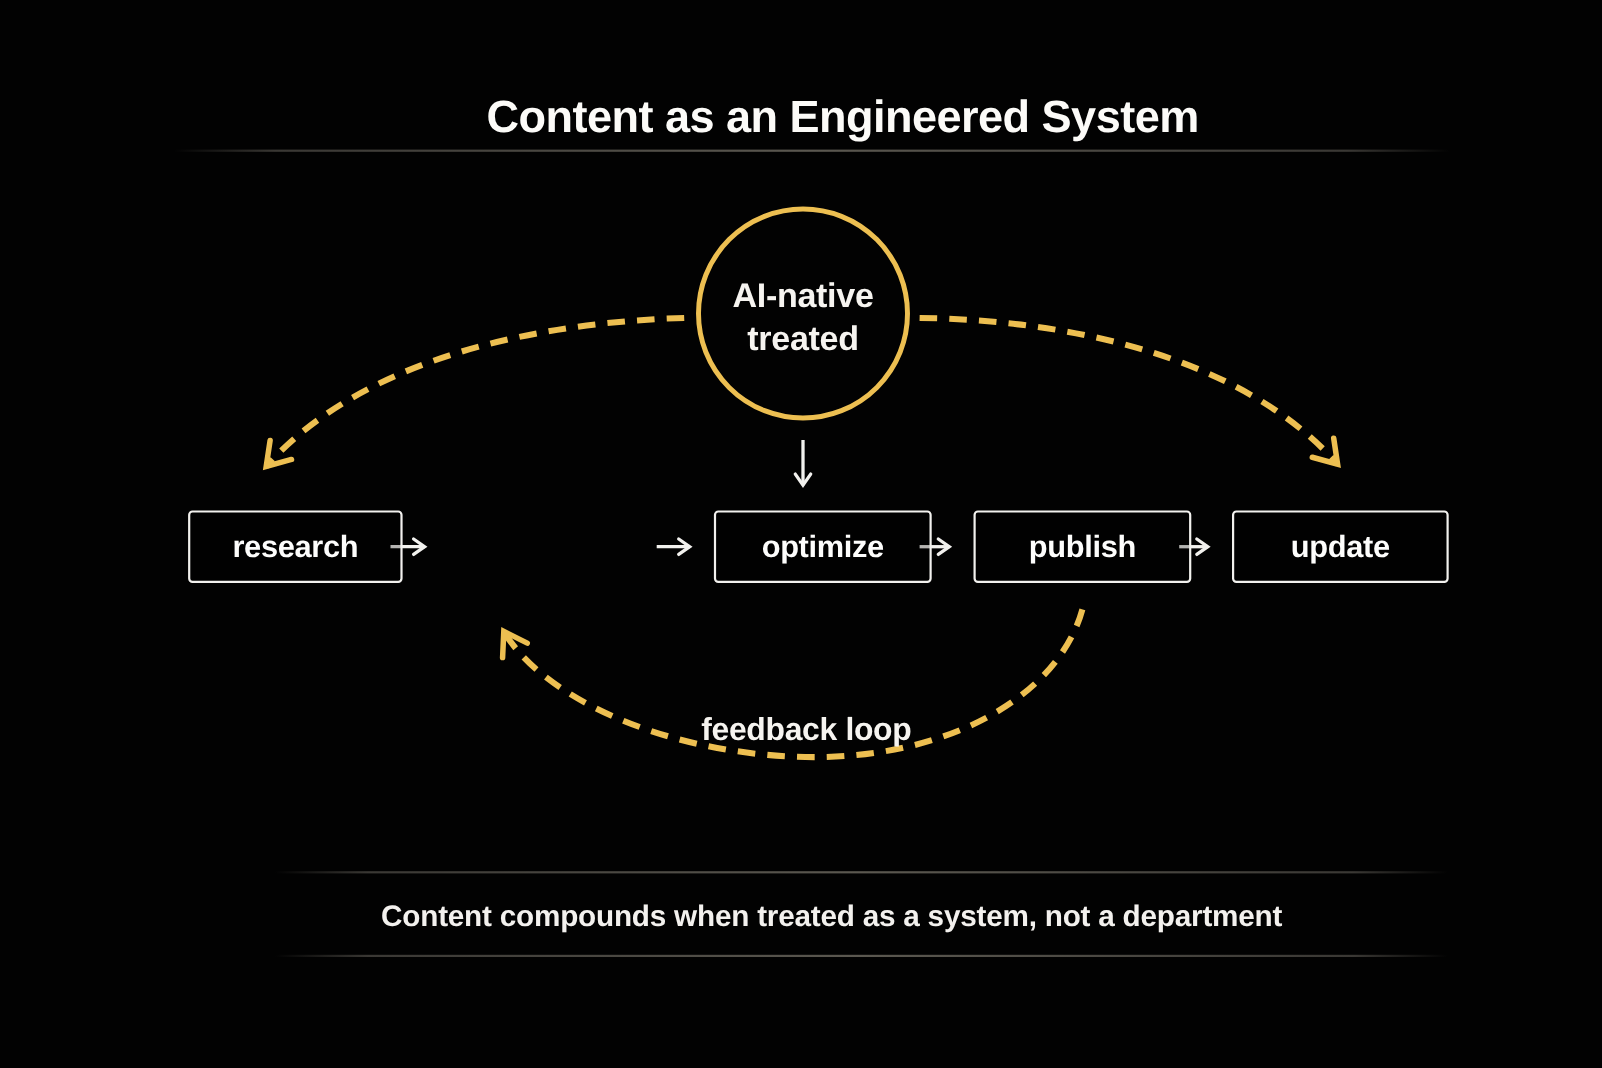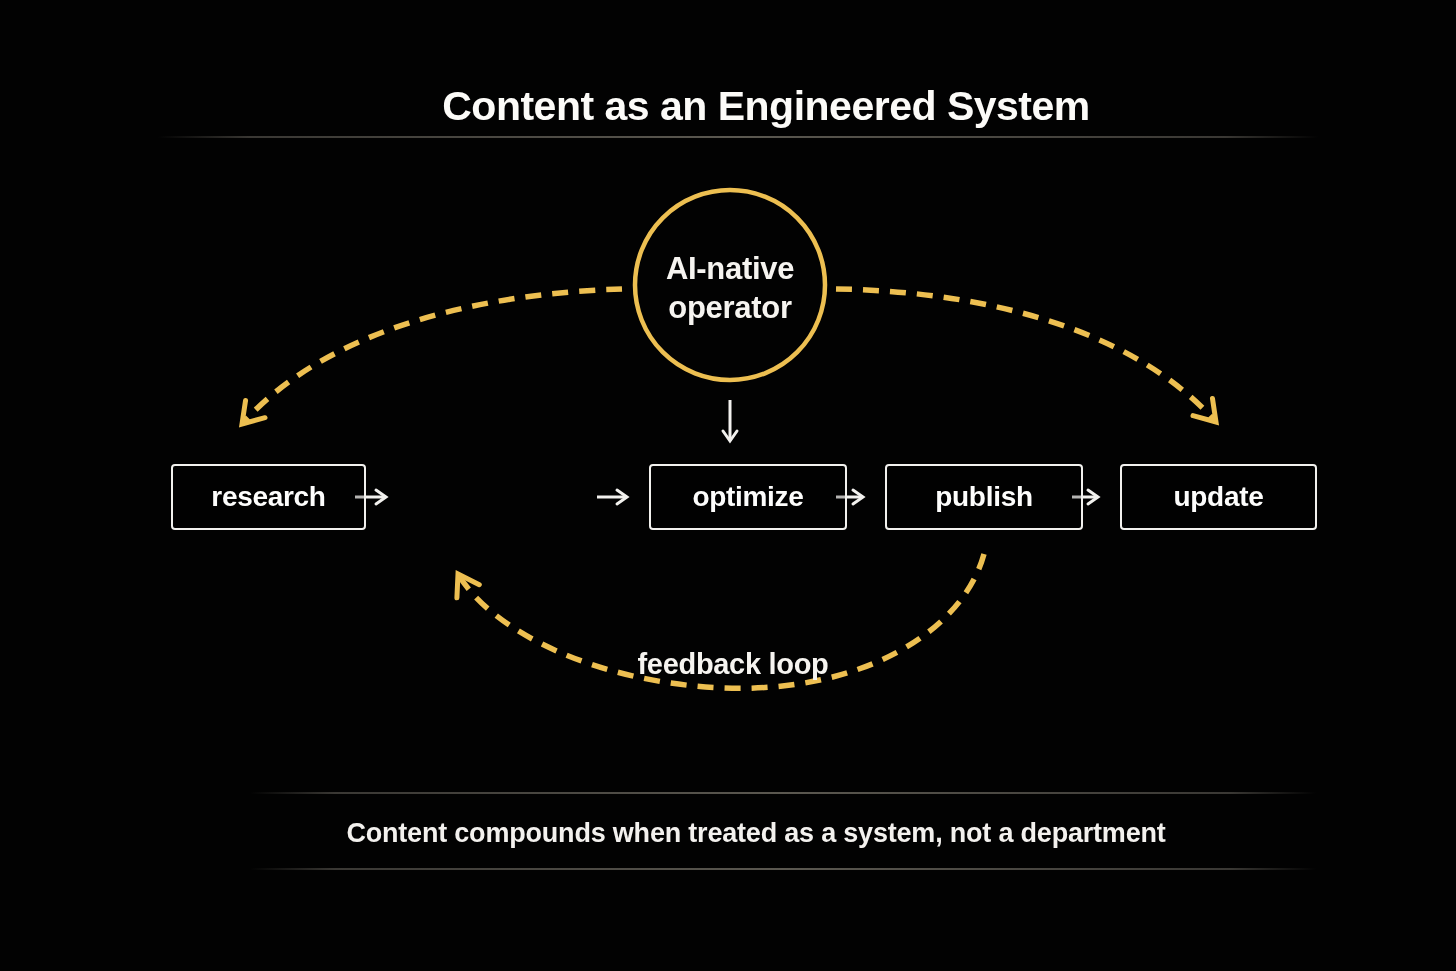--- a/index.html
+++ b/index.html
@@ -123,21 +123,21 @@
     <path class="white-line" d="M 355 497 L 386 497" marker-end="url(#whiteHead)"></path>
     <path class="white-line" d="M 597 497 L 627 497" marker-end="url(#whiteHead)"></path>
     <path class="white-line" d="M 836 497 L 863 497" marker-end="url(#whiteHead)"></path>
     <path class="white-line" d="M 1072 497 L 1098 497" marker-end="url(#whiteHead)"></path>
 
     <path class="gold-dash" d="M 984 554 C 962 634, 858 693, 724 688 C 598 683, 492 632, 458 574" marker-end="url(#goldHead)"></path>
   </svg>
 
   <div class="operator-label">
     <div>AI-native</div>
-    <div>operator</div>
+    <div>treated</div>
   </div>
 
   <div class="pbox" style="left:157px;top:464px;width:195px;height:66px;">
     <span>research</span>
   </div>
   <div class="pbox" style="left:635px;top:464px;width:198px;height:66px;">
     <span>optimize</span>
   </div>
   <div class="pbox" style="left:871px;top:464px;width:198px;height:66px;">
     <span>publish</span>

